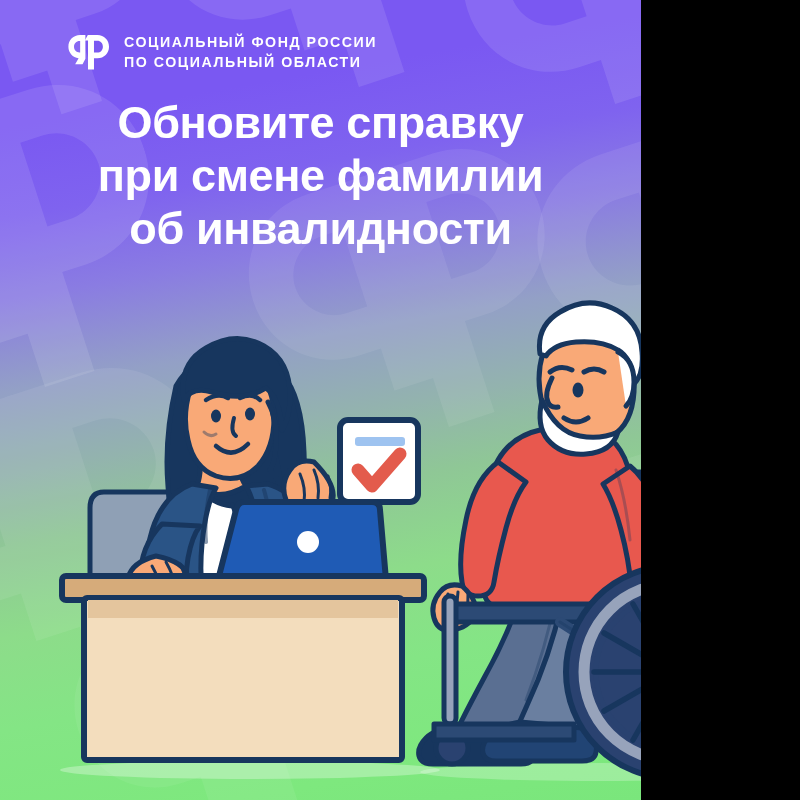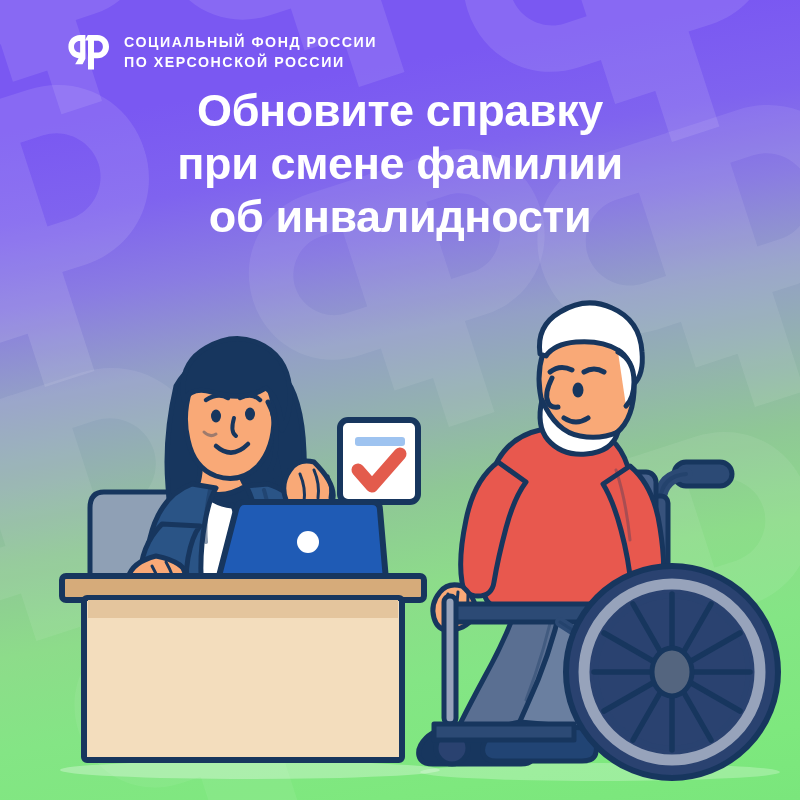--- a/index.html
+++ b/index.html
@@ -3,21 +3,21 @@
 <meta charset="utf-8">
 <title>Социальный фонд России — Обновите справку об инвалидности</title>
 <style>
   * { margin:0; padding:0; box-sizing:border-box; }
   html, body {
     width:800px; height:800px; overflow:hidden;
     font-family:"Liberation Sans","DejaVu Sans",sans-serif;
     background:#000;
   }
   #poster {
-    position:relative; width:800px; height:800px; overflow:hidden;
+    position:relative; width:641px; height:800px; overflow:hidden;
     background:
       linear-gradient(170deg,
         #7a58f2 0%,
         #7a58f2 14%,
         #7f63ef 24%,
         #8a7ce2 33%,
         #93a0c6 43%,
         #93b3ae 52%,
         #8fc796 60%,
         #8ddc8a 70%,
@@ -48,21 +48,21 @@
     color:#ffffff;
     font-size:14.2px;
     font-weight:bold;
     letter-spacing:1.55px;
     line-height:1.18;
     white-space:nowrap;
   }
 
   
   #headline {
-    position:absolute; left:0; right:0; top:84px;
+    position:absolute; left:0; right:0; top:96px;
     text-align:center; z-index:6;
     color:#ffffff;
     font-size:45px; font-weight:bold;
     line-height:1.18; letter-spacing:-0.4px;
   }
   #headline div { white-space:nowrap; }
 
   
   #scene { position:absolute; inset:0; z-index:4; }
   #scene svg { display:block; width:800px; height:800px; }
@@ -134,21 +134,21 @@
 
   <div id="brand">
     <div id="brand-mark">
       <svg viewBox="0 0 100 100" width="52" height="52" aria-hidden="true">
         <path fill="#ffffff" d="M42.5 17.5c-12.8 0-22.5 9.8-22.5 22.3 0 11.6 8.3 20.8 19.6 22.1L33 73.5h14.2l5.5-10.6V17.5H42.5zm-1.1 33.3c-6.1 0-10.6-4.7-10.6-10.9 0-6.2 4.5-10.9 10.6-10.9h1.2v21.8h-1.2z"></path>
         <path fill="#ffffff" d="M57.3 17.5L51.6 28h6.1v55.5h11.5V62.2h6.6c12.8 0 22.3-9.6 22.3-22.2 0-12.6-9.5-22.5-22.3-22.5H57.3zm11.9 11h6.4c6.2 0 10.7 4.9 10.7 11.4 0 6.5-4.5 11.3-10.7 11.3h-6.4V28.5z"></path>
       </svg>
     </div>
     <div id="brand-text">
       <div class="brand-line">СОЦИАЛЬНЫЙ ФОНД РОССИИ</div>
-      <div class="brand-line">ПО ХЕРСОНСКОЙ РОССИИ</div>
+      <div class="brand-line">ПО СОЦИАЛЬНЫЙ ОБЛАСТИ</div>
     </div>
   </div>
 
   <div id="headline">
     <div>Обновите справку</div>
     <div>при смене фамилии</div>
     <div>об инвалидности</div>
   </div>
 
   <div id="scene">

